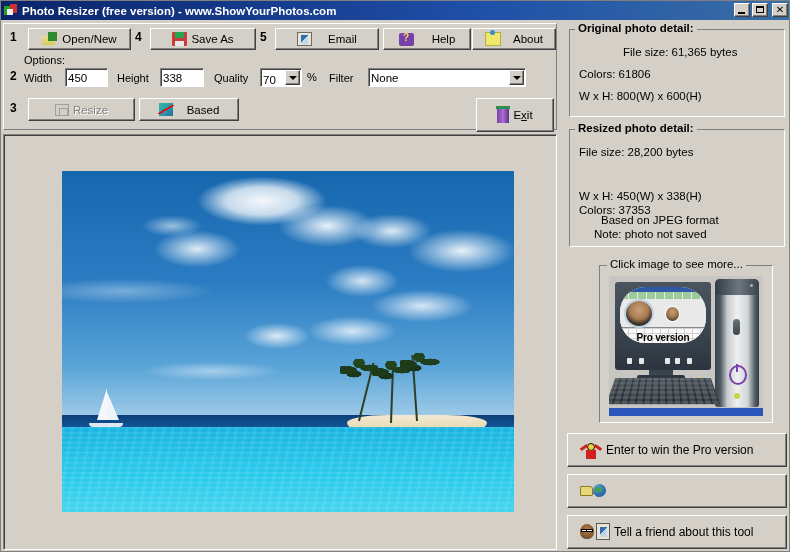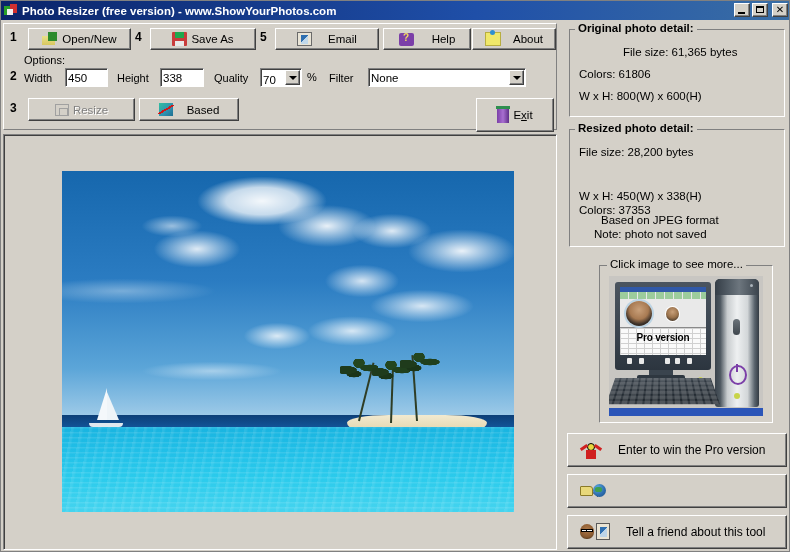--- a/index.html
+++ b/index.html
@@ -202,22 +202,22 @@
   .promo-img {
     position: absolute; left: 608px; top: 275px; width: 154px; height: 140px;
     background: #c8c6c2; overflow: hidden;
   }
   .monitor-body {
     position:absolute; left:6px; top:6px; width:96px; height:88px;
     background: linear-gradient(to bottom, #4a545f 0%, #39434e 60%, #2c353f 100%);
     border-radius: 3px;
   }
   .monitor-screen {
-    position:absolute; left:5px; top:5px; width:86px; height:68px;
-    background: #f2f2f2; overflow:hidden;
+    position:absolute; left:5px; top:5px; width:86px; height:56px;
+    background: #f2f2f2; overflow:hidden;border-radius:25px;
   }
   .scr-menubar { position:absolute; left:0; top:0; width:100%; height:5px; background:#2f58a8;}
   .scr-toolbar { position:absolute; left:0; top:5px; width:100%; height:7px;
     background: repeating-linear-gradient(to right, #9ccc9c 0px, #9ccc9c 8px, #e8e8e8 8px, #e8e8e8 9px);}
   .scr-mid { position:absolute; left:0; top:12px; width:100%; height:28px; background:#e9e9e9;
     border-bottom:1px solid #8a8a8a;}
   .scr-photo-big {
     position:absolute; left:6px; top:2px; width:26px; height:25px; border-radius:50%;
     background: radial-gradient(circle at 50% 35%, #c9a07a 0%, #a87a52 45%, #3a3028 70%, #1d1a18 100%);
     box-shadow: 0 0 0 2px #bcd4e4;
@@ -278,21 +278,21 @@
     position: absolute; left: 566px; width: 220px; height: 34px;
     background: #d4d0c8;
     border-top: 1px solid #ffffff; border-left: 1px solid #ffffff;
     border-right: 1px solid #404040; border-bottom: 1px solid #404040;
     box-shadow: inset -1px -1px 0 #808080;
     box-sizing: border-box;
     display: flex; align-items: center;
     font-size: 12px; color: #000; cursor: default;
     padding-left: 12px;
   }
-  .promo-btn .ptext { margin-left: 16px; white-space: nowrap; }
+  .promo-btn .ptext { margin-left: 4px; white-space: nowrap; }
 
   
   .ico-open {
     width:16px;height:14px;
     background:
       linear-gradient(to bottom, #2d8b2d 0%, #2d8b2d 100%) no-repeat 6px 0px/9px 9px,
       linear-gradient(to bottom, #e8e08a 0%, #d8c860 100%) no-repeat 0px 4px/13px 9px;
     border-radius:1px;
   }
   .ico-save {

